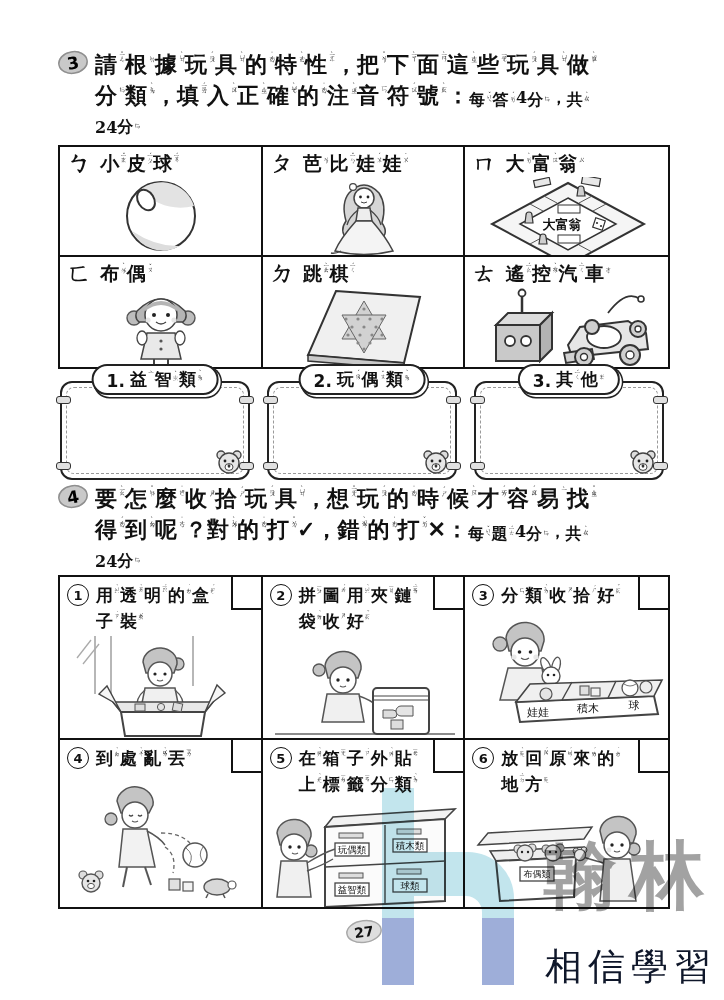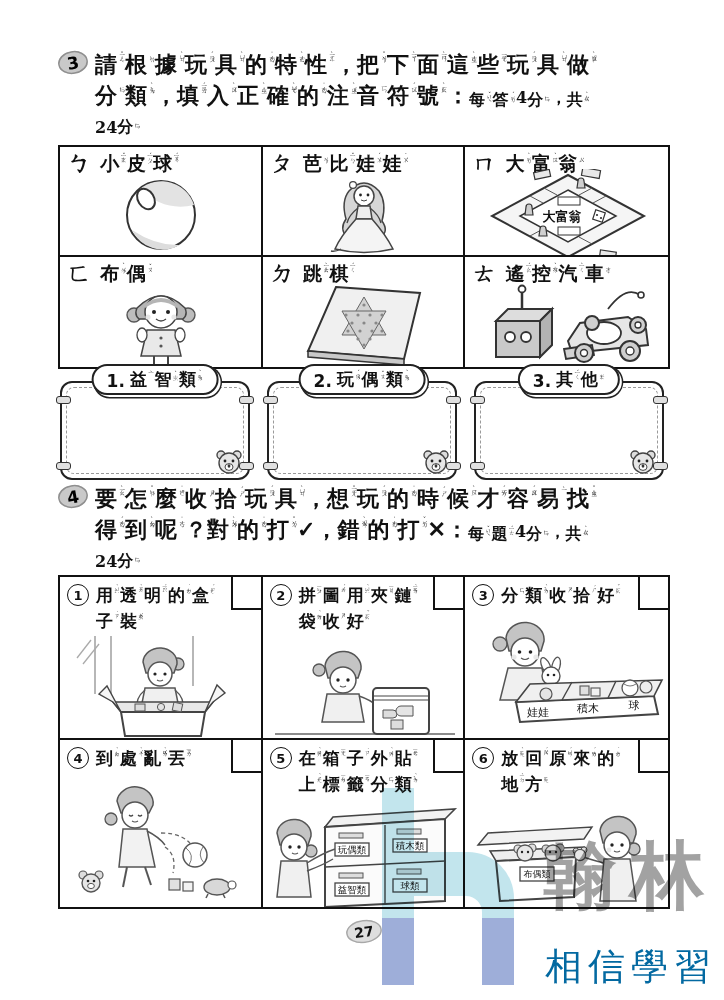--- a/index.html
+++ b/index.html
@@ -30,21 +30,21 @@
             display:grid;grid-template-columns:1fr 1fr 1fr;grid-template-rows:1fr 1fr;
             border:2px solid #111;background:#fff;}
   .toycell{border-right:2px solid #111;border-bottom:2px solid #111;padding:4px 6px 2px 8px;
            display:flex;flex-direction:column;overflow:hidden;}
   .toycell:nth-child(3n){border-right:none;}
   .toycell:nth-child(n+4){border-bottom:none;}
   .toyhead{display:flex;align-items:flex-start;gap:9px;font-size:19px;font-weight:600;}
   .toyhead .rz{font-size:6.5px;}
   .toykey{font-size:23px;font-weight:700;line-height:1.1;
           font-family:"DejaVu Sans","Liberation Sans",sans-serif;}
-  .toyart{flex:1;display:flex;align-items:center;justify-content:center;min-height:0;}
+  .toyart{flex:1;display:flex;justify-content:center;min-height:0;}
 
   
   .ansrow{position:absolute;left:58px;top:364px;width:608px;height:118px;
           display:flex;justify-content:space-between;}
   .ansbox{position:relative;width:194px;height:118px;}
   .ansbody{position:absolute;left:2px;right:2px;top:17px;bottom:2px;border:2px solid #222;
            border-radius:12px;background:#fff;}
   .ansdash{position:absolute;left:4px;right:4px;top:4px;bottom:4px;
            border:1.5px dashed #9a9a9a;border-radius:8px;}
   .anspill{position:absolute;left:50%;top:0;transform:translateX(-50%);background:#fff;
@@ -78,21 +78,21 @@
 
   
   .pagenum{position:absolute;left:346px;top:920px;width:36px;height:23px;background:#dedede;
            border-radius:50%;transform:rotate(-8deg);display:flex;align-items:center;justify-content:center;
            font-size:14px;font-weight:700;box-shadow:inset 0 0 0 1.5px #a8a8a8;
            font-family:"DejaVu Sans","Liberation Sans",sans-serif;}
   .wm{position:absolute;left:0;top:0;width:724px;height:1000px;pointer-events:none;
       mix-blend-mode:multiply;z-index:6;}
   .wm-brand{position:absolute;left:543px;top:838px;font-size:74px;font-weight:700;line-height:1;
             color:#a2a2a2;letter-spacing:13px;font-family:"DejaVu Sans","Liberation Sans",sans-serif;white-space:nowrap;}
-  .wm-slogan{position:absolute;left:545px;top:942px;font-size:37px;color:#0369a1;letter-spacing:6px;
+  .wm-slogan{position:absolute;left:545px;top:942px;font-size:37px;color:#0f172a;letter-spacing:6px;
              font-family:"DejaVu Sans","Liberation Sans",sans-serif;white-space:nowrap;}
   svg{display:block;}
 </style>
 </head>
 <body>
 
 <div class="sheet">
 
   <div class="question q3">
     <div class="qnum">3</div>

